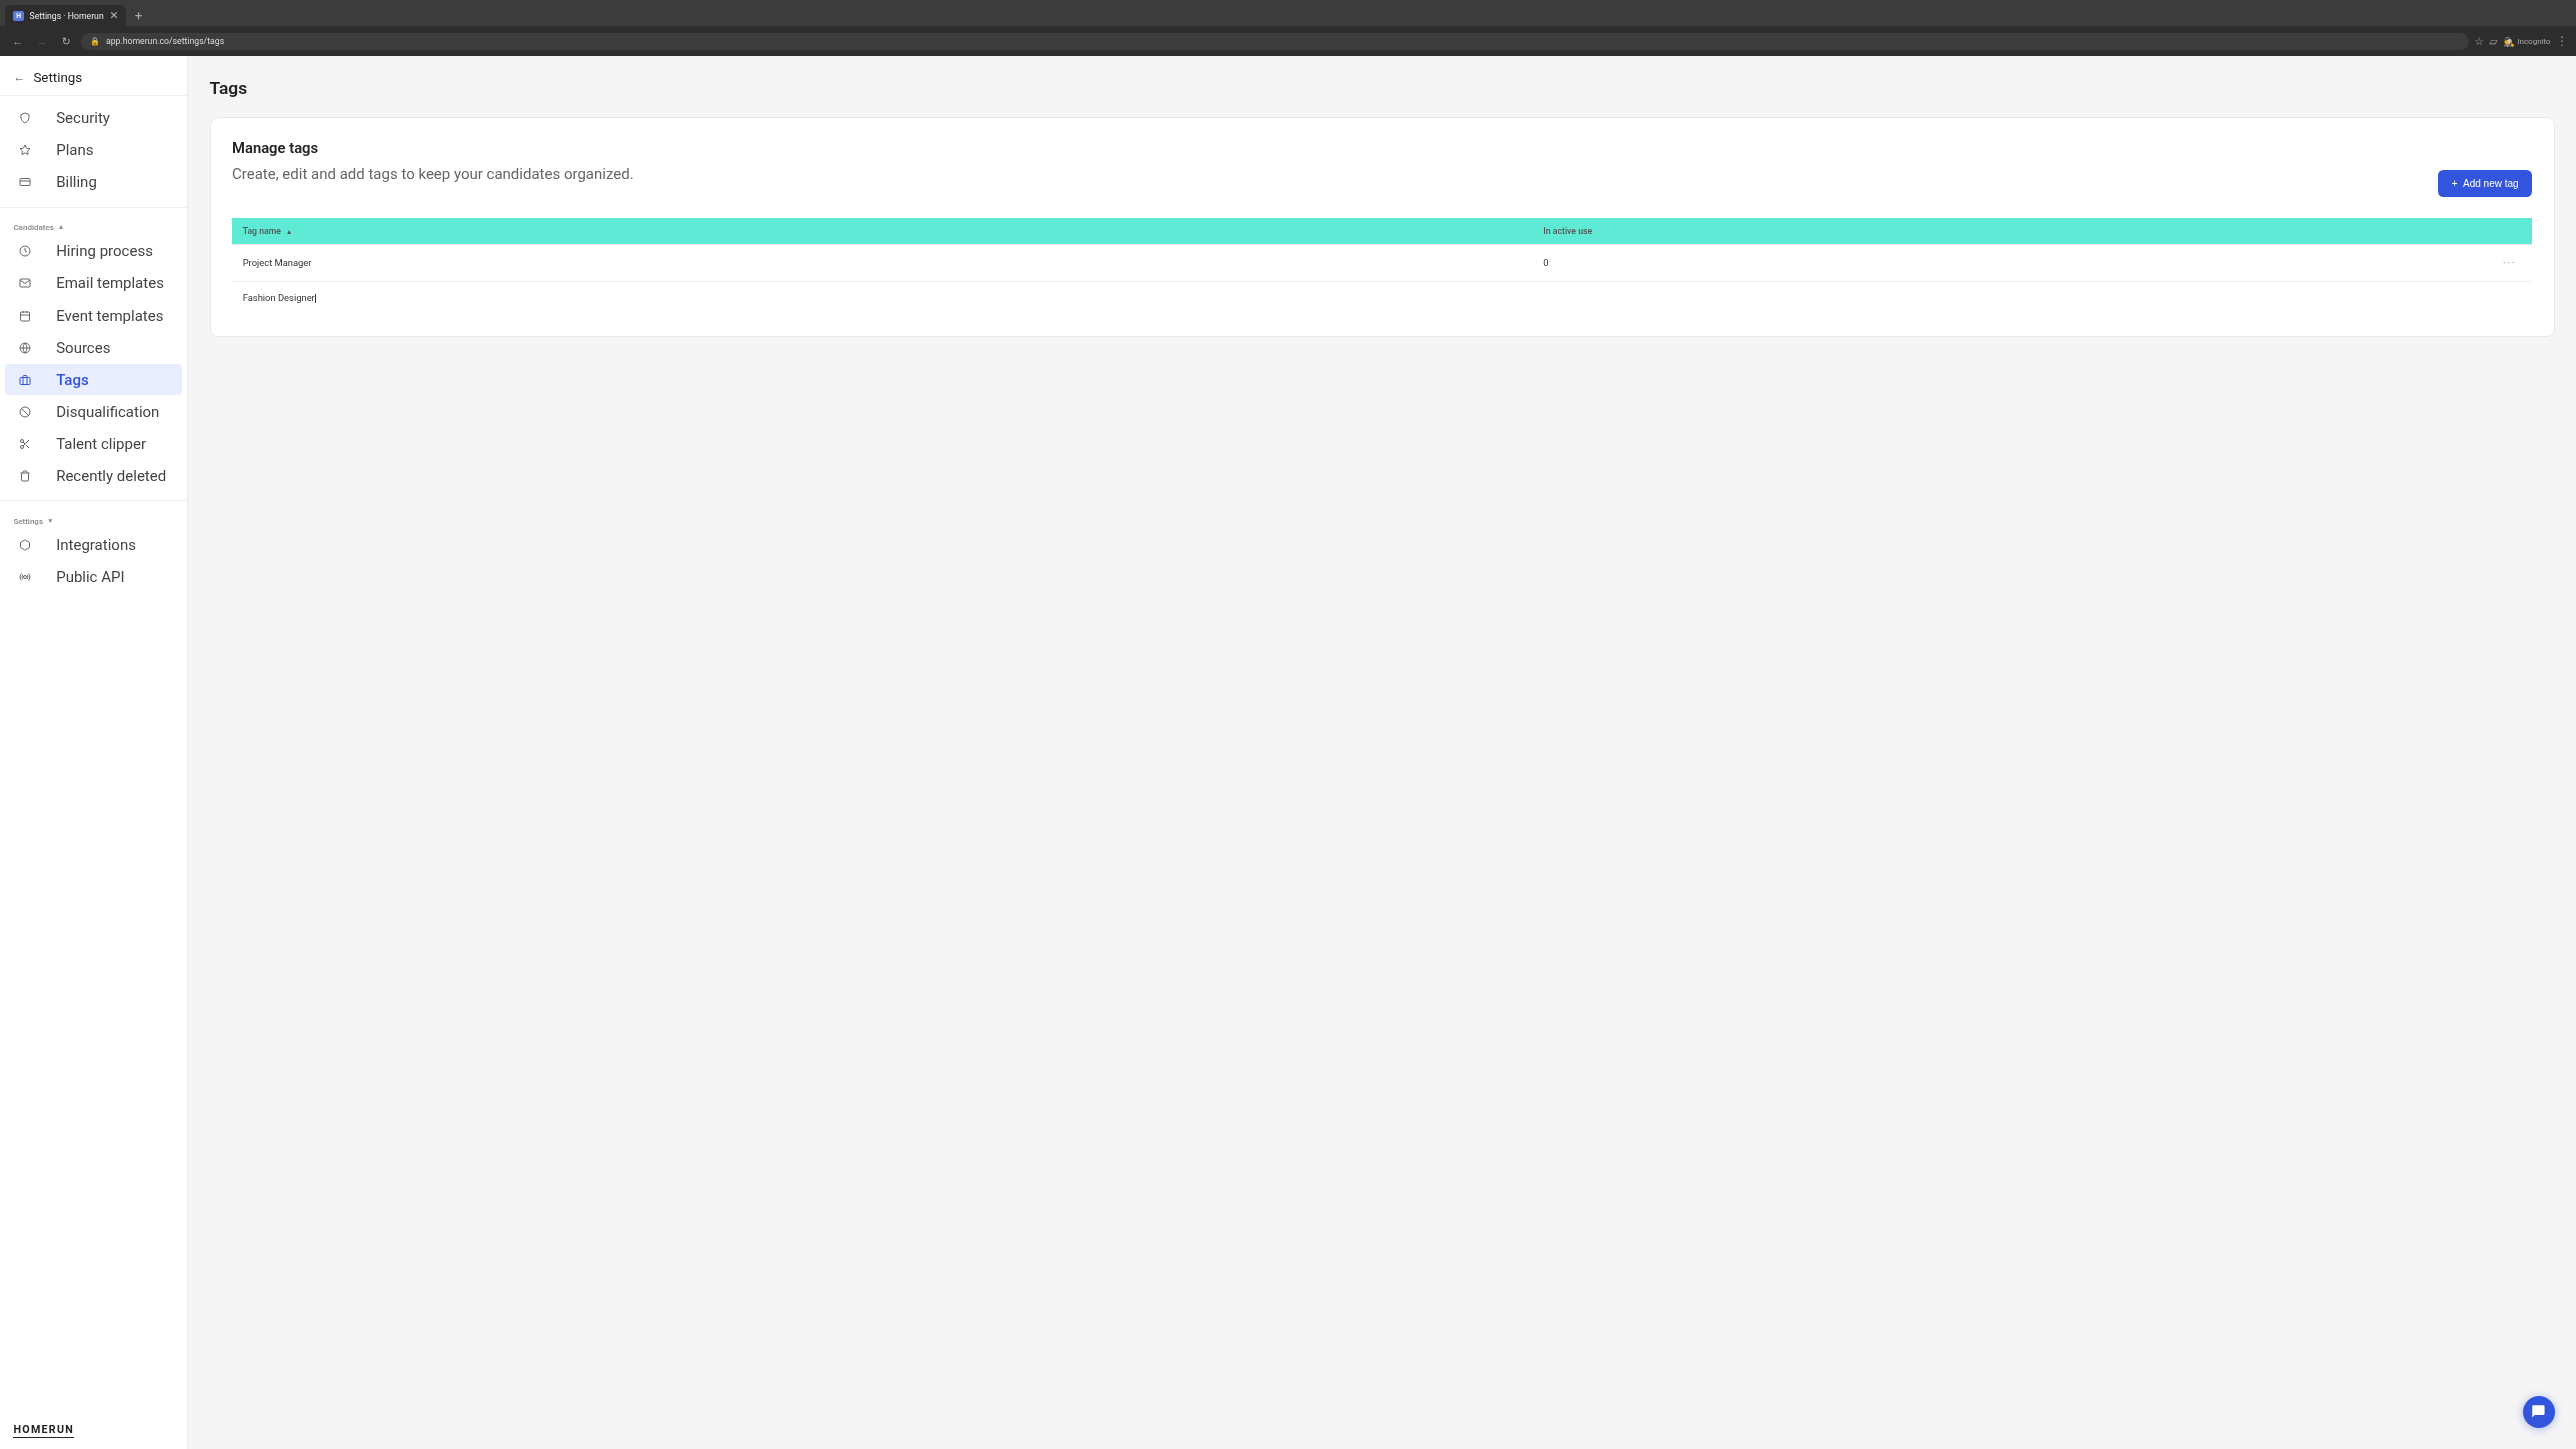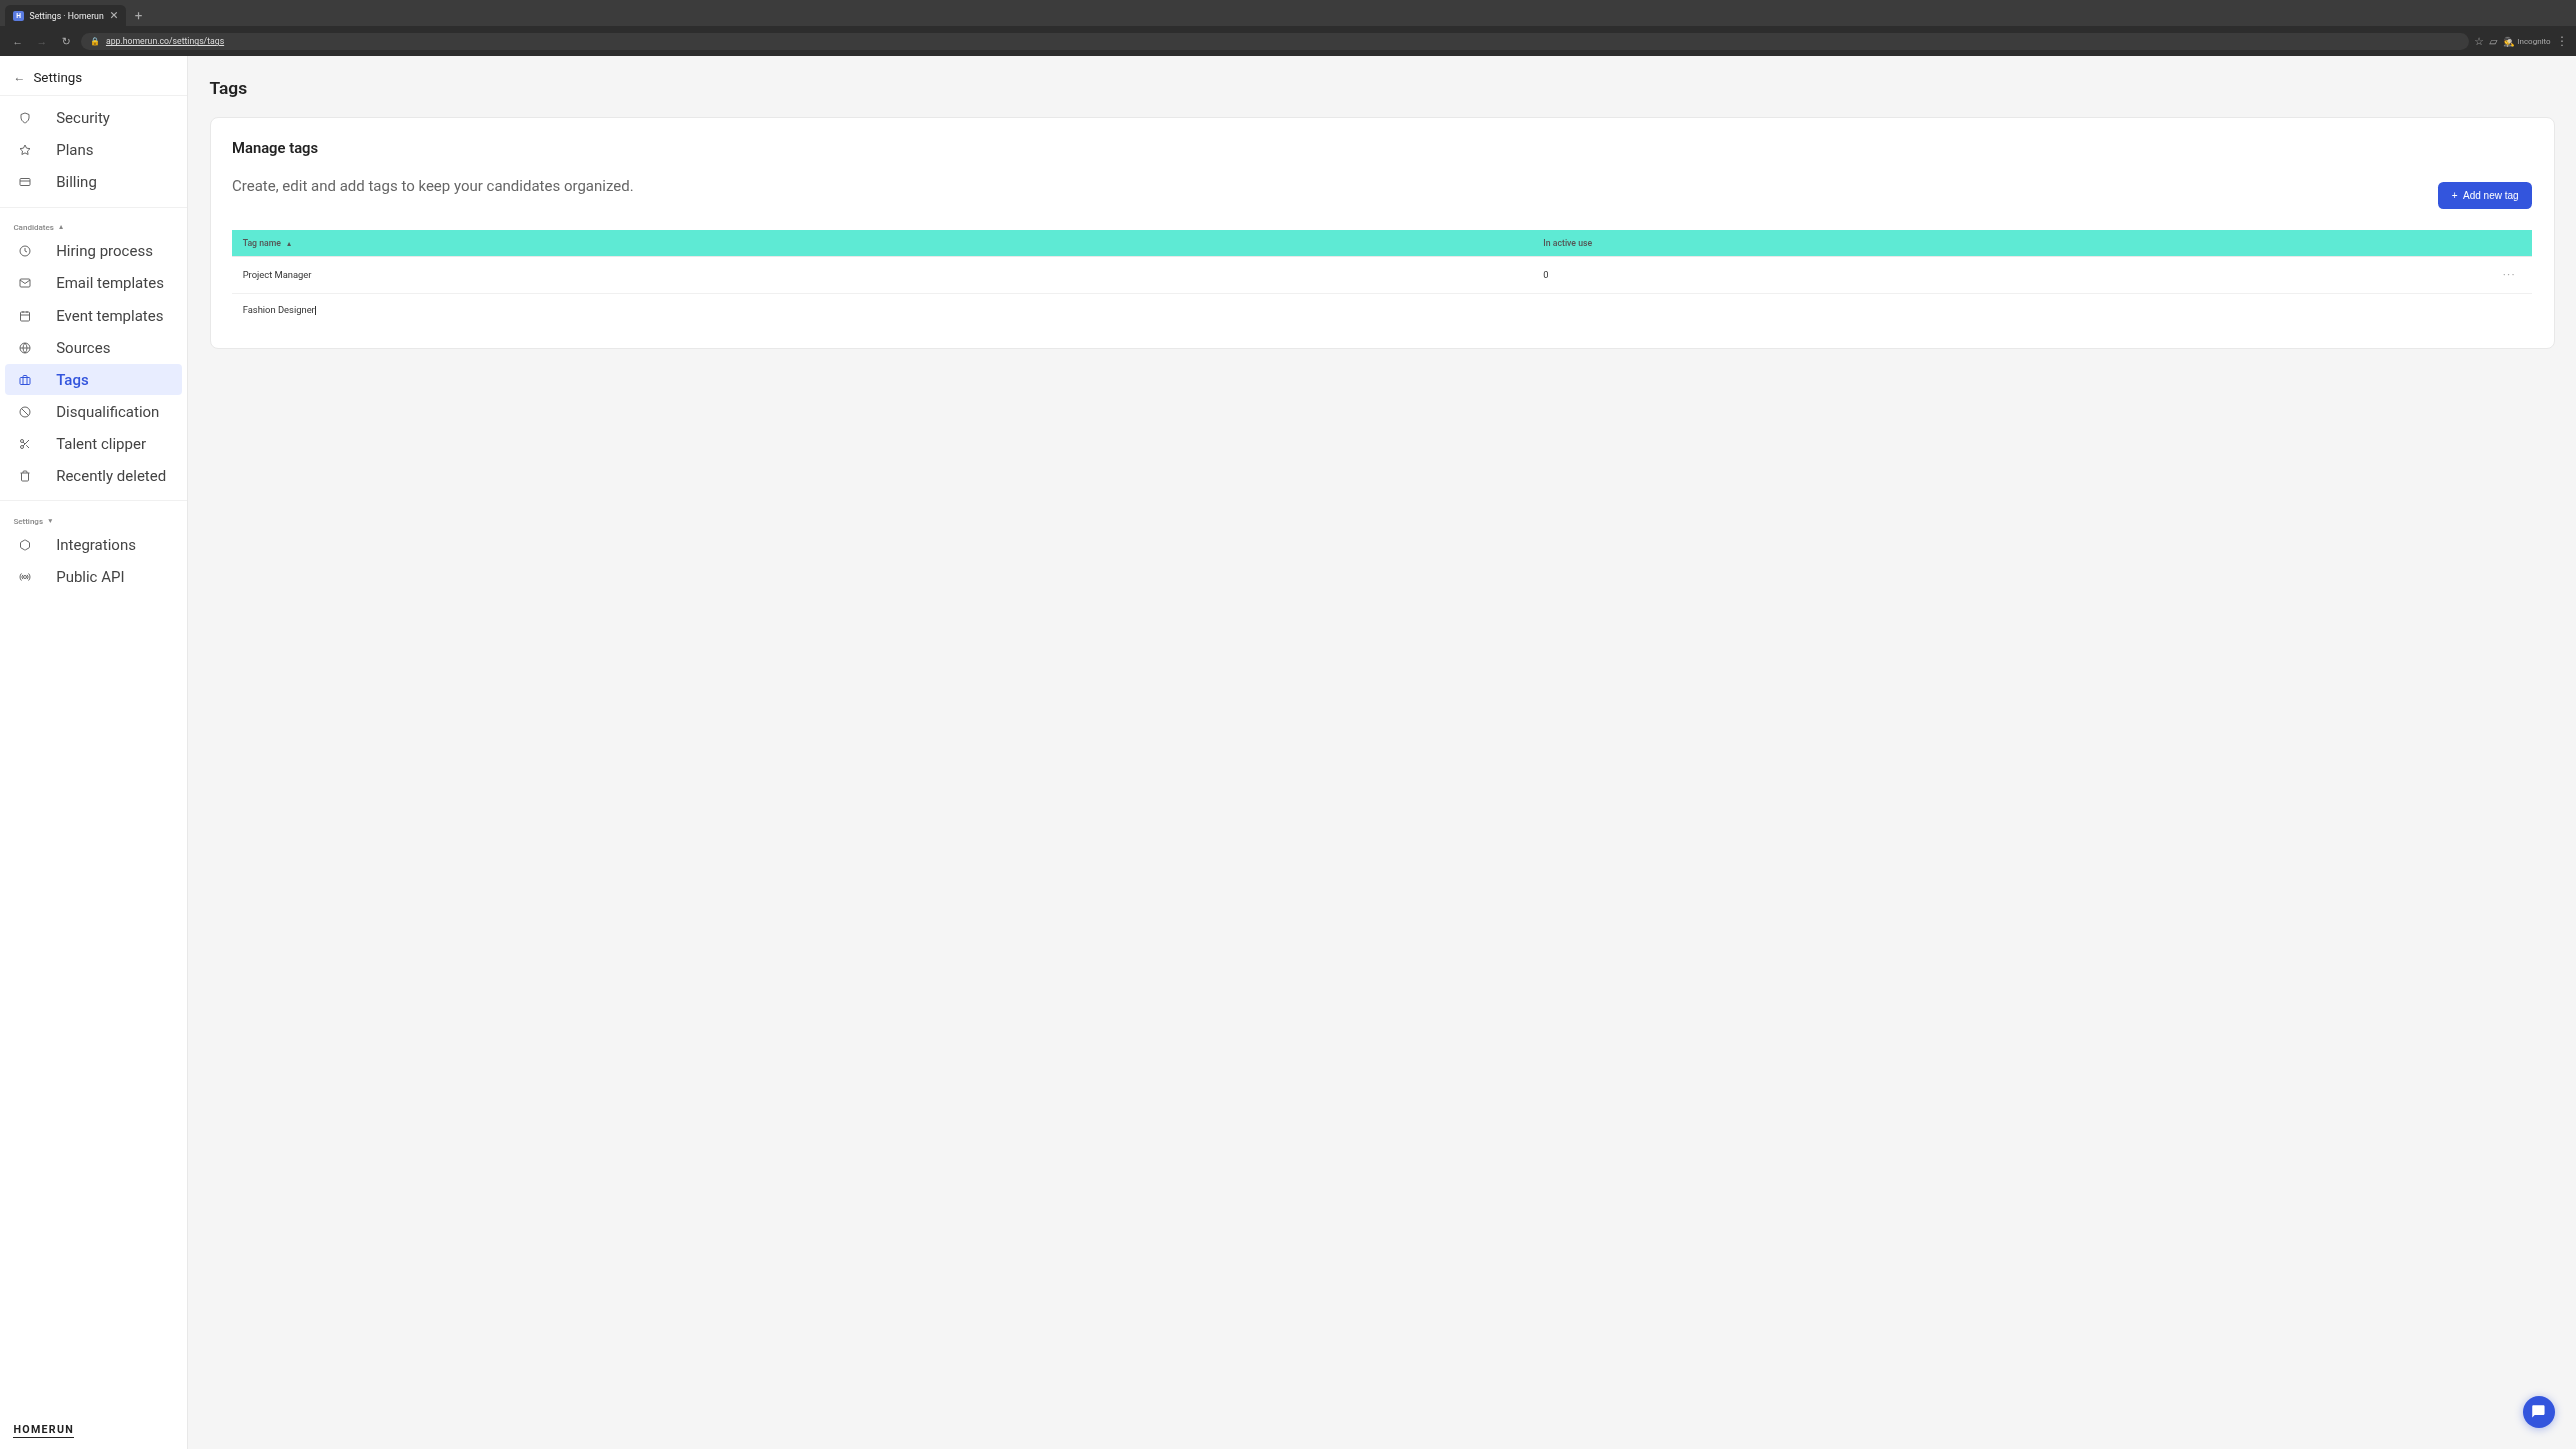--- a/index.html
+++ b/index.html
@@ -8,21 +8,21 @@
     
     .browser-chrome { background: #2d2d2d; display: flex; flex-direction: column; flex-shrink: 0; }
     .browser-tabs { display: flex; align-items: center; padding: 5.4px 5.4px 0; gap: 2.7px; background: #3c3c3c; }
     .browser-tab { display: flex; align-items: center; gap: 5.4px; padding: 4px 8px; background: #2d2d2d; border-radius: 5.4px 5.4px 0 0; color: #eee; font-size: 8.7px; min-width: 121px; cursor: pointer; }
     .browser-tab .tab-favicon { width: 10.7px; height: 10.7px; background: #5a7be0; border-radius: 2px; display: flex; align-items: center; justify-content: center; color: white; font-size: 6.7px; font-weight: bold; }
     .tab-close { margin-left: auto; opacity: 0.7; cursor: pointer; font-size: 10.7px; }
     .tab-new { width: 19px; height: 19px; display: flex; align-items: center; justify-content: center; color: #aaa; cursor: pointer; font-size: 13.4px; }
     .browser-toolbar { display: flex; align-items: center; padding: 5.4px 8px; gap: 5.4px; background: #2d2d2d; }
     .nav-btn { width: 19px; height: 19px; display: flex; align-items: center; justify-content: center; color: #aaa; cursor: pointer; font-size: 10.7px; border-radius: 50%; }
     .address-bar { flex: 1; background: #3c3c3c; border-radius: 13.4px; padding: 3.4px 9.4px; display: flex; align-items: center; gap: 5.4px; color: #eee; font-size: 8.7px; }
-    .address-bar-url { color: #ddd; font-size: 8.7px; text-decoration: underline; }
+    .address-bar-url { color: #ddd; font-size: 8.7px; }
     .toolbar-right { display: flex; align-items: center; gap: 5.4px; color: #aaa; font-size: 8.7px; }
     .incognito-badge { display: flex; align-items: center; gap: 2.7px; color: #aaa; font-size: 8px; }
 
     
     .app { display: flex; flex: 1; overflow: hidden; }
 
     
     .sidebar { width: 188px; background: #fff; border-right: 0.7px solid #e8e8e8; display: flex; flex-direction: column; overflow-y: auto; flex-shrink: 0; }
     .sidebar-header { padding: 13.4px 13.4px 10.7px; display: flex; align-items: center; gap: 8px; border-bottom: 0.7px solid #f0f0f0; }
     .back-btn { color: #555; cursor: pointer; font-size: 12px; display: flex; align-items: center; }
@@ -40,21 +40,21 @@
 
     .sidebar-logo { padding: 10.7px 13.4px; margin-top: auto; }
     .logo-text { font-size: 10.7px; font-weight: 700; letter-spacing: 1.3px; color: #222; text-transform: uppercase; border-bottom: 1.3px solid #222; display: inline-block; padding-bottom: 1.3px; margin-top: 24px; }
 
     
     .main { flex: 1; overflow-y: auto; background: #f5f5f5; padding: 21.5px; }
     .page-title { font-size: 17.4px; font-weight: 600; color: #222; margin-bottom: 19px; }
 
     
     .card { background: #fff; border-radius: 8px; padding: 21.5px; border: 0.7px solid #e8e8e8; }
-    .card-title { font-size: 14.8px; font-weight: 600; color: #222; margin-bottom: 20px; }
+    .card-title { font-size: 14.8px; font-weight: 600; color: #222; margin-bottom: 8px; }
     .card-description { color: #666; font-size: 15px; margin-bottom: 19px; }
 
     .card-header-row { display: flex; align-items: center; justify-content: space-between; margin-bottom: 16px; }
 
     .add-btn { background: #3355dd; color: white; border: none; border-radius: 5.4px; padding: 8px 13.4px; font-size: 10px; font-weight: 500; cursor: pointer; display: flex; align-items: center; gap: 5.4px; transition: background 0.15s; }
 
     
     .table { width: 100%; border-collapse: collapse; }
     .table th { text-align: left; padding: 8px 10.7px; color: #555; font-size: 8.7px; font-weight: 500; border-bottom: 0.7px solid #e8e8e8; background: #5eead4; }
     .table td { padding: 10.7px 10.7px; border-bottom: 0.7px solid #f0f0f0; font-size: 9.4px; color: #333; }

